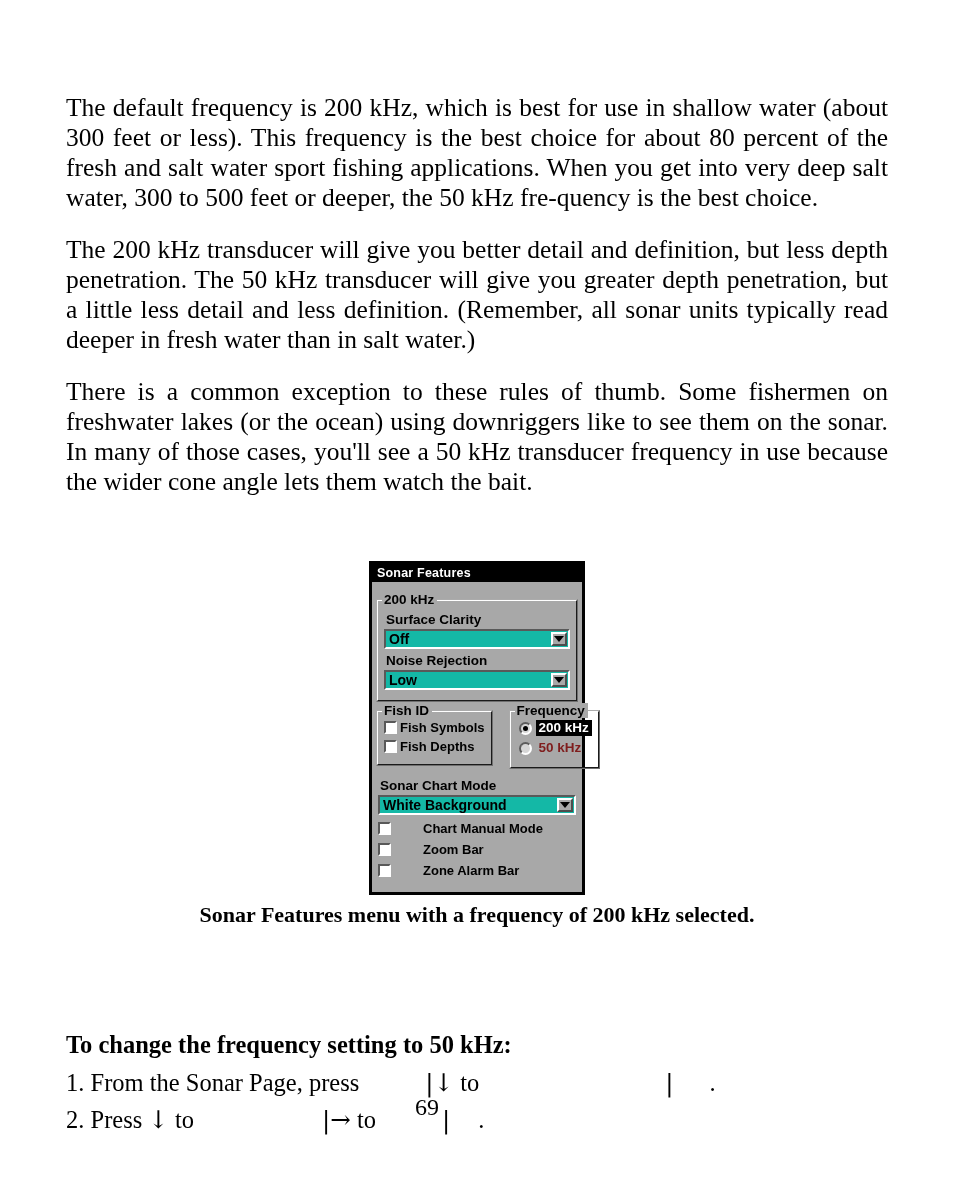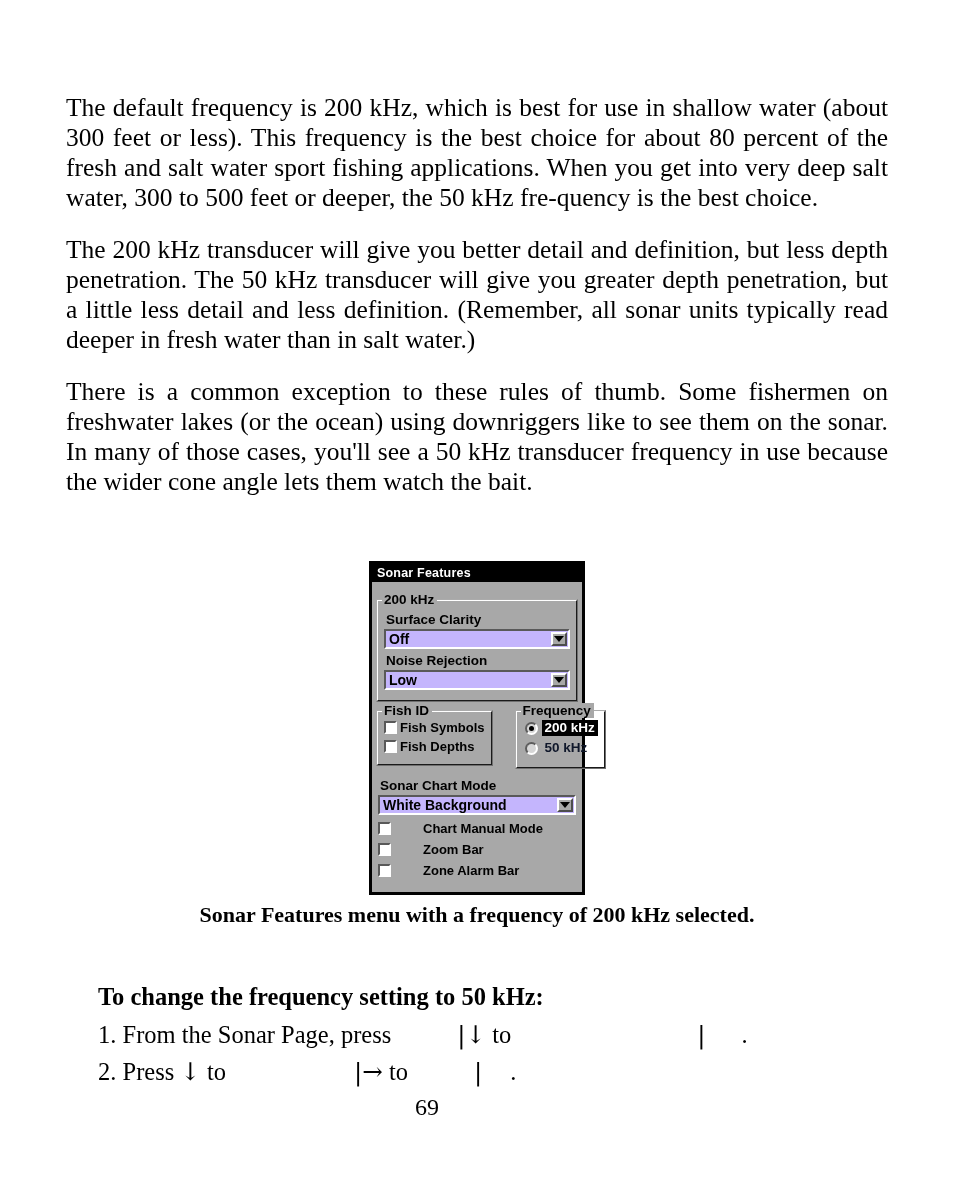--- a/index.html
+++ b/index.html
@@ -103,21 +103,21 @@
     font-size: 13.5px;
     font-weight: bold;
     line-height: 17px;
     margin: 2px 0 1px 2px;
     color: #000;
   }
 
   .combo {
     display: flex;
     align-items: stretch;
-    background: #c4b5fd;
+    background: #14b8a6;
     border: 2px solid;
     border-color: #595959 #ffffff #ffffff #595959;
     height: 20px;
     box-sizing: border-box;
     margin-bottom: 3px;
   }
   .combo .combo-value {
     flex: 1 1 auto;
     font-size: 14px;
     font-weight: bold;
@@ -143,21 +143,21 @@
   }
   .combo .arrow {
     width: 0; height: 0;
     border-left: 5px solid transparent;
     border-right: 5px solid transparent;
     border-top: 6px solid #000000;
   }
 
   .row-2col {
     display: flex;
-    gap: 22px;
+    gap: 16px;
     margin-bottom: 8px;
   }
   .row-2col .group { margin-bottom: 0; }
   .col-fish  { flex: 1 1 50%; }
   .col-freq  { flex: 1 1 50%; }
 
   .check-row {
     display: flex;
     align-items: center;
     margin: 4px 0 3px 0;
@@ -202,21 +202,21 @@
     left: 50%; top: 50%;
     width: 5px; height: 5px;
     margin: -2.5px 0 0 -2.5px;
     border-radius: 50%;
     background: #000000;
   }
   .radio-label {
     font-size: 13.5px;
     font-weight: bold;
     line-height: 16px;
-    color: #0f172a;
+    color: #7f1d1d;
     padding: 0 3px;
   }
   .radio-label.selected {
     background: #000000;
     color: #ffffff;
   }
 
   .chart-mode-block { margin: 0 2px; }
 
   .bottom-checks { margin: 6px 2px 0 2px; }
@@ -231,23 +231,22 @@
     text-align: center;
     font-size: 22px;
     font-weight: bold;
     line-height: 26px;
     margin-top: 6px;
   }
 
   .steps {
     position: absolute;
     left: 66px;
-    top: 982px;
+    top: 1030px;
     width: 830px;
-    margin-left: 32px;
   }
   .steps h3 {
     margin: 0 0 4px 0;
     font-size: 24.5px;
     font-weight: bold;
     line-height: 30px;
   }
   .step-line {
     font-size: 24.5px;
     line-height: 37px;

